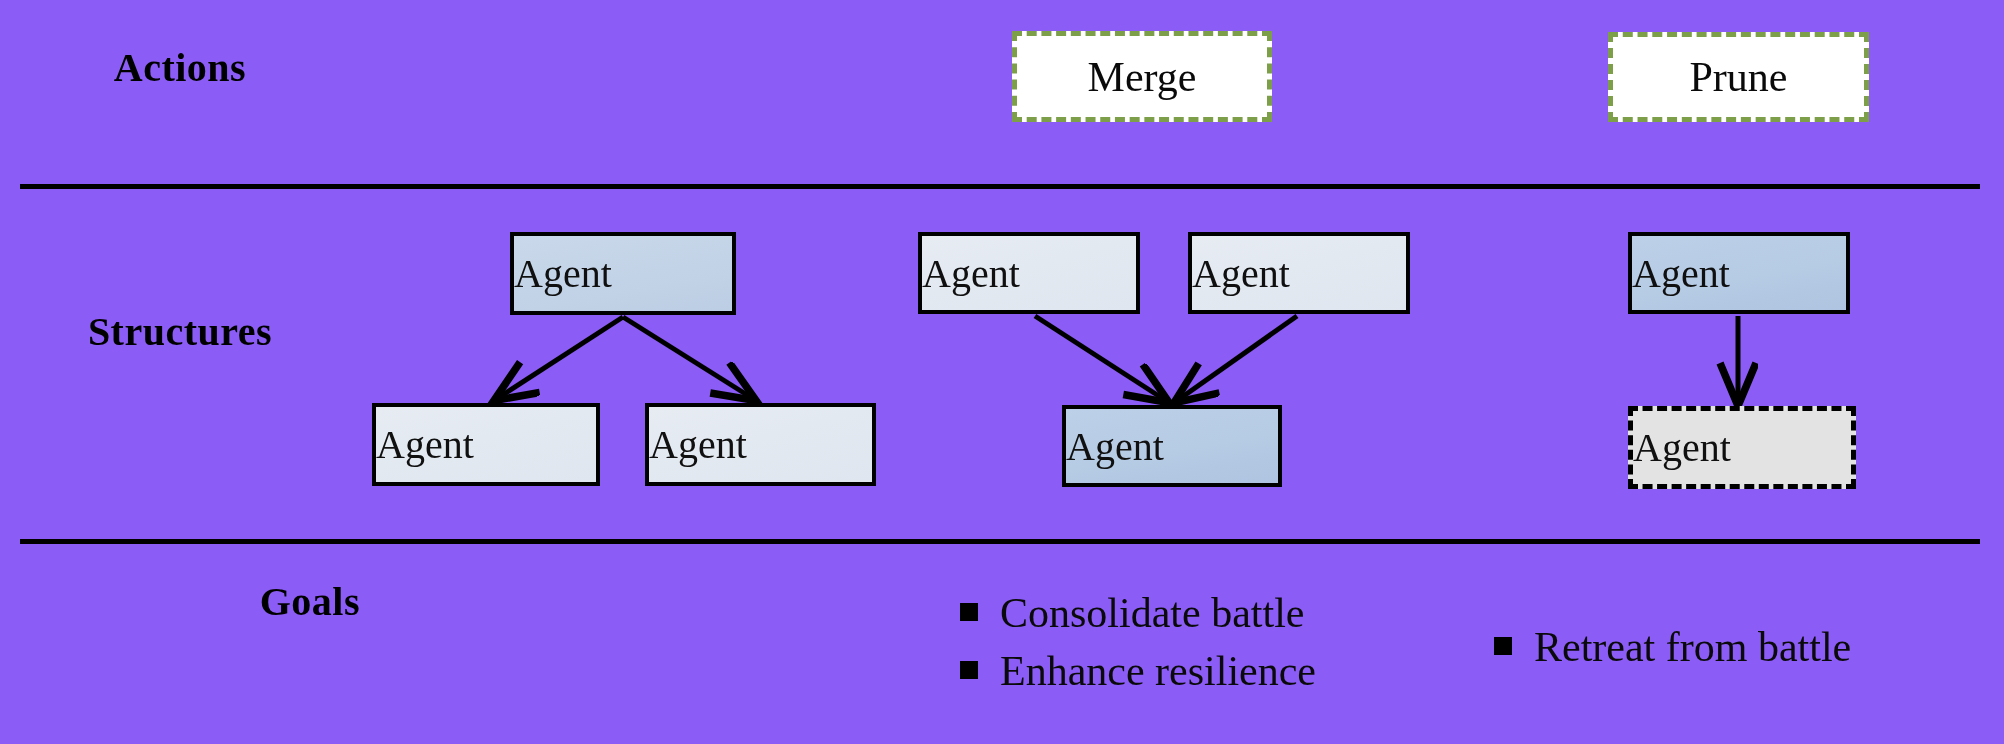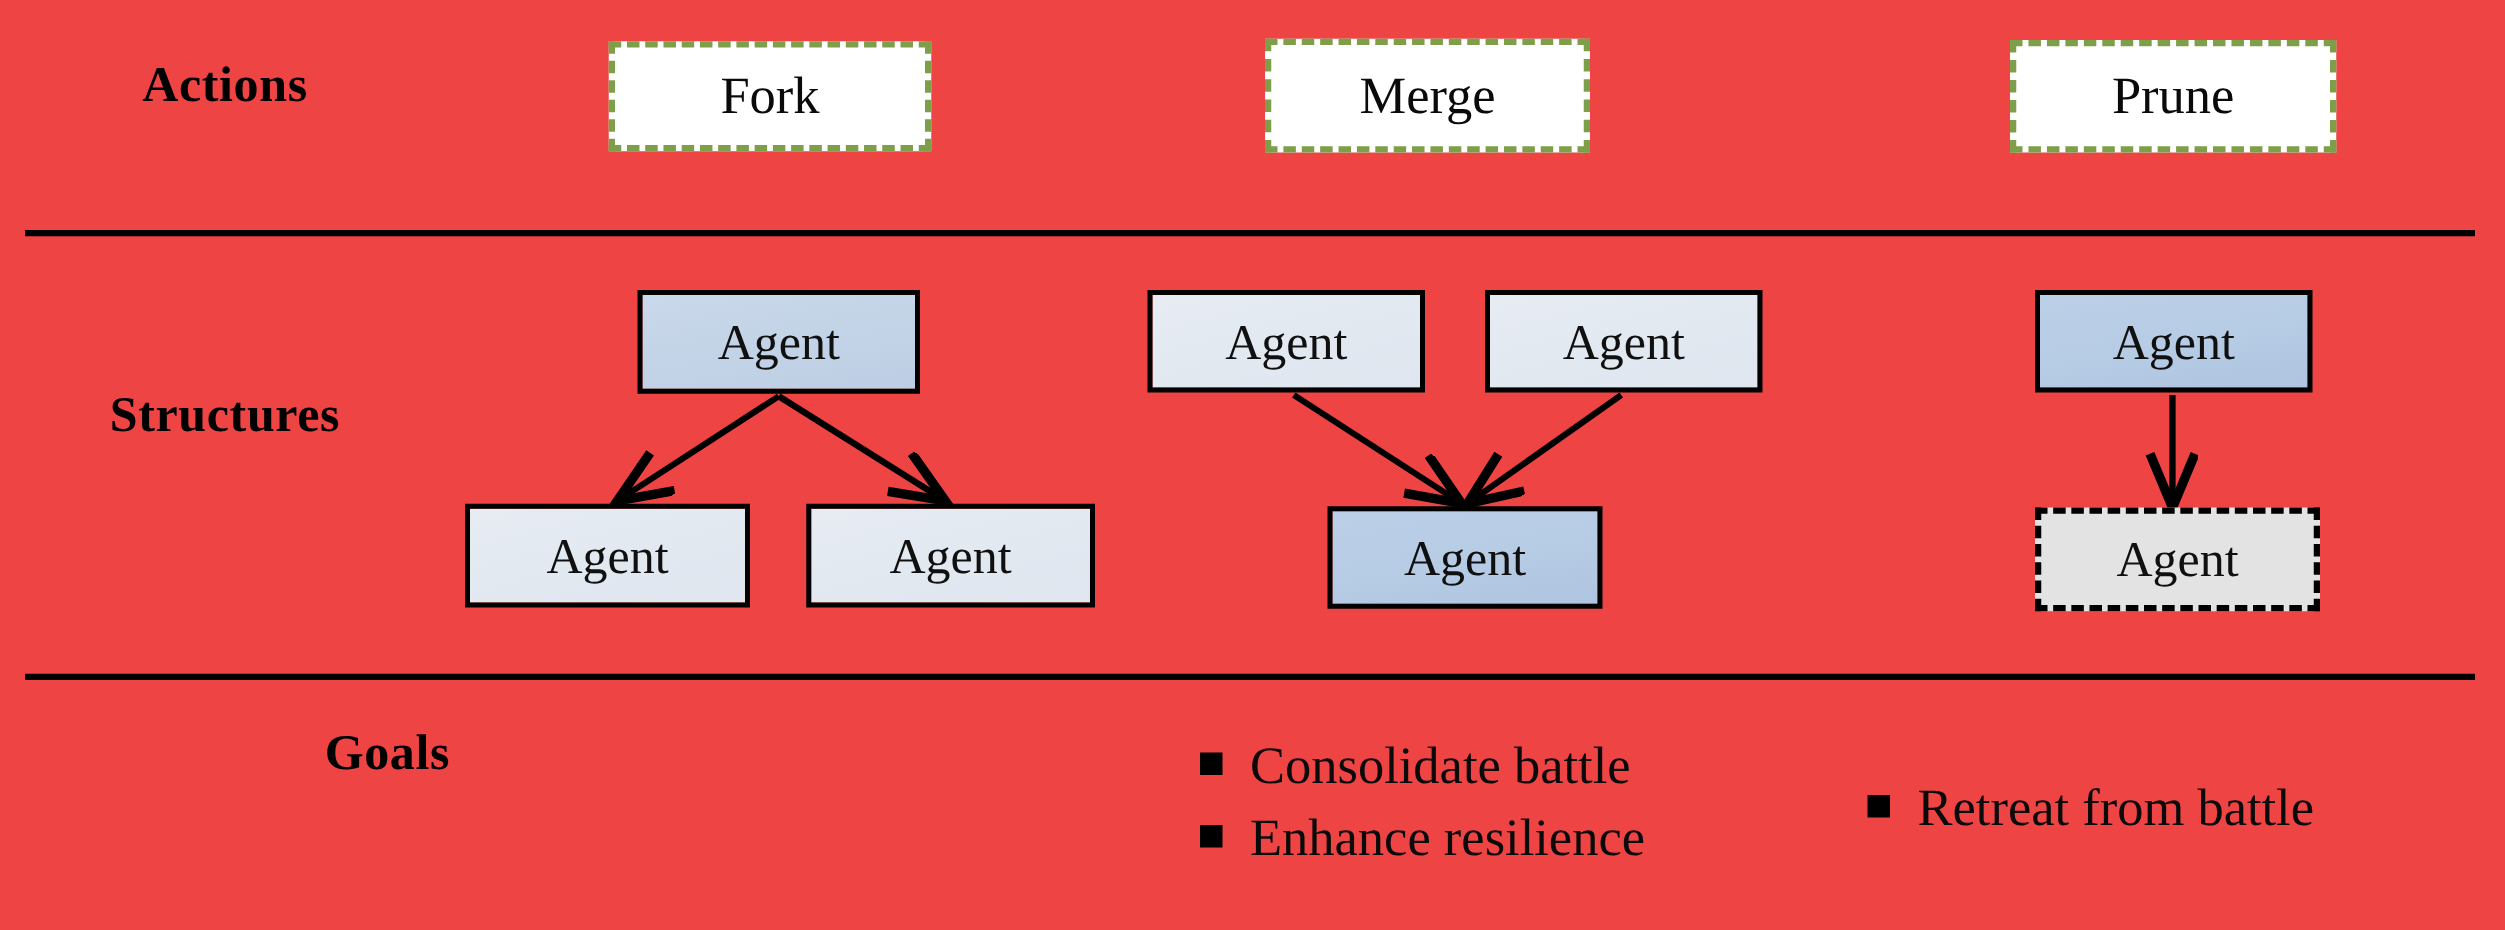--- a/index.html
+++ b/index.html
@@ -4,21 +4,21 @@
 <style>
   html, body {
     margin: 0;
     padding: 0;
     background: #ffffff;
   }
   #root {
     position: relative;
     width: 2004px;
     height: 744px;
-    background: #ef4444;
+    background: #8b5cf6;
     font-family: "Liberation Serif", "DejaVu Serif", serif;
     overflow: hidden;
   }
 
   
   .row-label {
     position: absolute;
     left: 0;
     width: 360px;
     text-align: center;
@@ -57,21 +57,21 @@
   #action-fork  { left: 487px;  top: 33px; width: 258px; height: 88px; }
   #action-merge { left: 1012px; top: 31px; width: 260px; height: 91px; }
   #action-prune { left: 1608px; top: 32px; width: 261px; height: 90px; }
 
   
   .agent-box {
     position: absolute;
     box-sizing: border-box;
     display: flex;
     align-items: center;
-    justify-content: center;
+    justify-content: flex-start;
     font-size: 40px;
     color: #101010;
     border: 4px solid #000000;
     z-index: 3;
   }
   .agent-box.light {
     background: linear-gradient(165deg, #e7ecf3 0%, #e3e9f1 45%, #dfe6ef 100%);
   }
   .agent-box.mid {
     background: linear-gradient(170deg, #c9d8ea 0%, #c3d3e7 55%, #bccee4 100%);
@@ -143,23 +143,20 @@
 
 <div id="root">
 
   <div class="row-label" id="label-actions">Actions</div>
   <div class="row-label" id="label-structures">Structures</div>
   <div class="row-label" id="label-goals">Goals</div>
 
   <div class="rule" id="rule-top"></div>
   <div class="rule" id="rule-bottom"></div>
 
-  <div class="action-chip" id="action-fork">
-    <span>Fork</span>
-  </div>
   <div class="action-chip" id="action-merge">
     <span>Merge</span>
   </div>
   <div class="action-chip" id="action-prune">
     <span>Prune</span>
   </div>
 
   <svg class="arrow-layer" viewBox="0 0 2004 744" xmlns="http://www.w3.org/2000/svg">
     <defs>
       <marker id="ah" markerWidth="11" markerHeight="11" refX="8.2" refY="4" orient="auto" markerUnits="strokeWidth">

